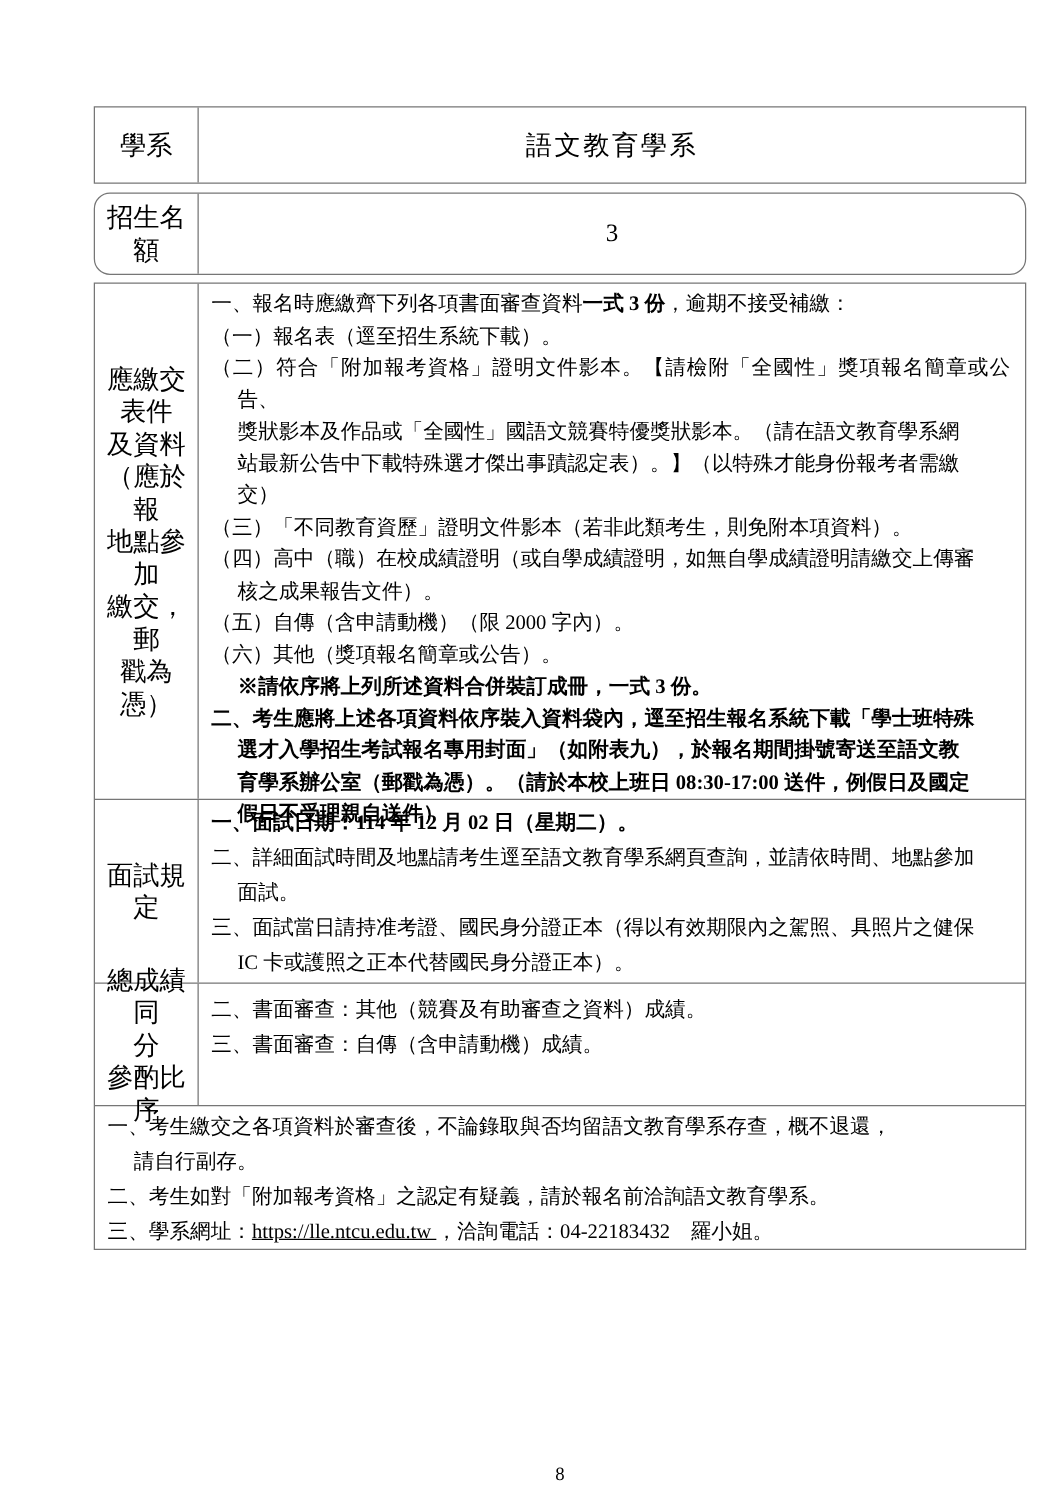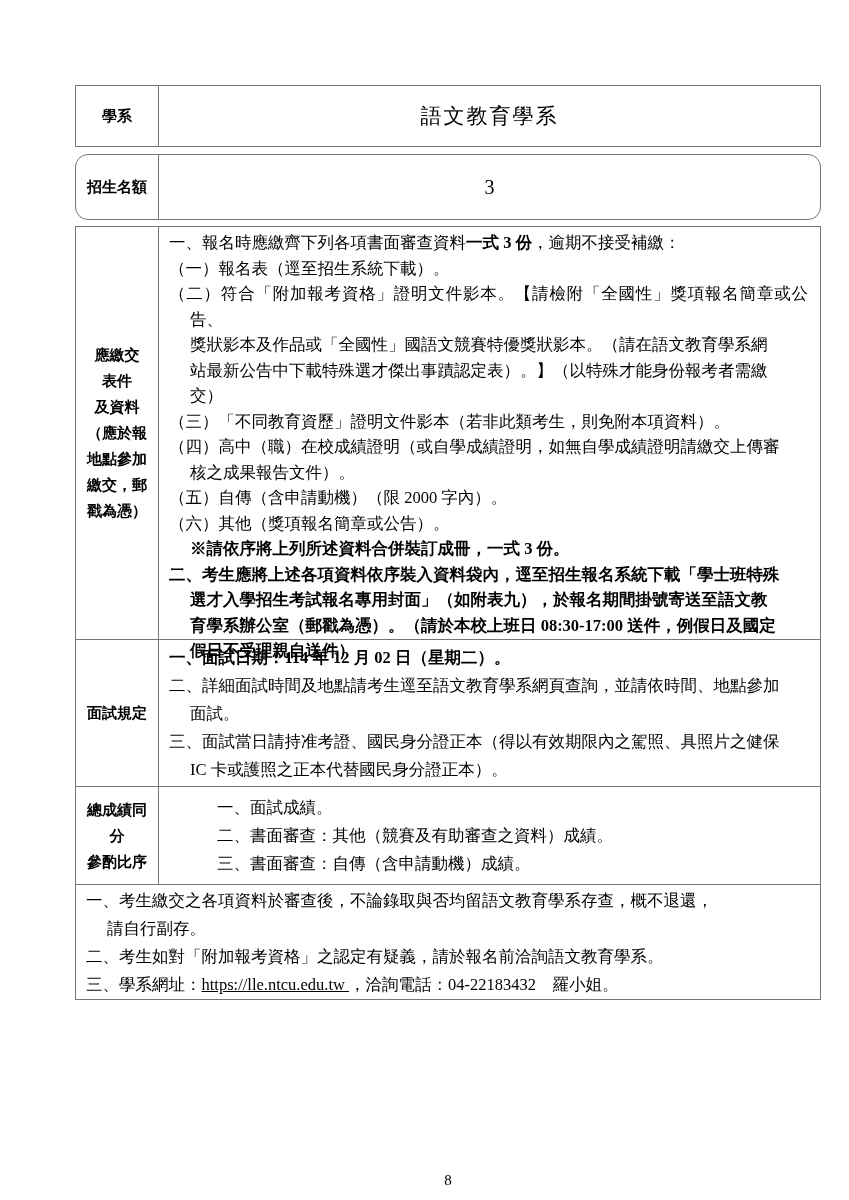--- a/index.html
+++ b/index.html
@@ -22,23 +22,22 @@
     background: #fff;
   }
   .block-dept   { height: 62px; margin-bottom: 7px; }
   .block-quota  { height: 66px; margin-bottom: 6px; border-radius: 13px; }
   .lcell {
     width: 83px; flex: 0 0 83px;
     border-right: 1.5px solid #767676;
     display: flex; flex-direction: column;
     align-items: center; justify-content: center;
     text-align: center;
-    font-size: 15px;
+    font-size: 21px;
     line-height: 26px;
-    font-weight: bold;
   }
   .vcell {
     flex: 1;
     display: flex; align-items: center; justify-content: center;
     font-weight: normal;
   }
   .dept-value  { font-size: 21px; letter-spacing: 2px; }
   .quota-value { font-size: 20px; }
   .sections { border: 1.5px solid #767676; }
   .section { display: flex; }
@@ -51,21 +50,21 @@
   }
   .item { white-space: pre-wrap; }
   .item-num, .item-paren { padding-left: 21px; text-indent: -21px; }
   .item-note { padding-left: 21px; text-indent: 0; }
   .b { font-weight: bold; }
   .u { text-decoration: underline; }
   .sec-documents { height: 412px; }
   .sec-documents .row-content { line-height: 25.5px; padding-top: 3px; }
   .sec-interview { height: 147px; }
   .sec-interview .row-content { line-height: 28px; padding-top: 4px; }
-  .sec-tiebreak  { height: 98px; gap: 48px; }
+  .sec-tiebreak  { height: 98px; }
   .sec-tiebreak .row-content { line-height: 28px; padding-top: 7px; }
   .sec-remarks   { height: 115px; }
   .sec-remarks .row-content { line-height: 28px; padding-top: 2px; }
   .sec-documents .lcell { line-height: 26px; }
   .page-number {
     position: absolute;
     left: 75px; top: 1172px; width: 746px;
     text-align: center;
     font-size: 15px;
   }
@@ -132,21 +131,20 @@
 IC 卡或護照之正本代替國民身分證正本）。</span></p>
           </div>
         </div>
         <div class="section sec-tiebreak">
           <div class="lcell">
             <div>總成績同</div>
             <div>分</div>
             <div>參酌比序</div>
           </div>
           <div class="row-content">
-            <p class="item item-num"><span>一、面試成績。</span></p>
             <p class="item item-num"><span>二、書面審查：其他（競賽及有助審查之資料）成績。</span></p>
             <p class="item item-num"><span>三、書面審查：自傳（含申請動機）成績。</span></p>
           </div>
         </div>
         <div class="section sec-remarks">
           <div class="row-content">
             <p class="item item-num"><span>一、考生繳交之各項資料於審查後，不論錄取與否均留語文教育學系存查，概不退還，
 請自行副存。</span></p>
             <p class="item item-num"><span>二、考生如對「附加報考資格」之認定有疑義，請於報名前洽詢語文教育學系。</span></p>
             <p class="item item-num"><span>三、學系網址：</span><span class="u">https://lle.ntcu.edu.tw </span><span>，洽詢電話：04-22183432　羅小姐。</span></p>

